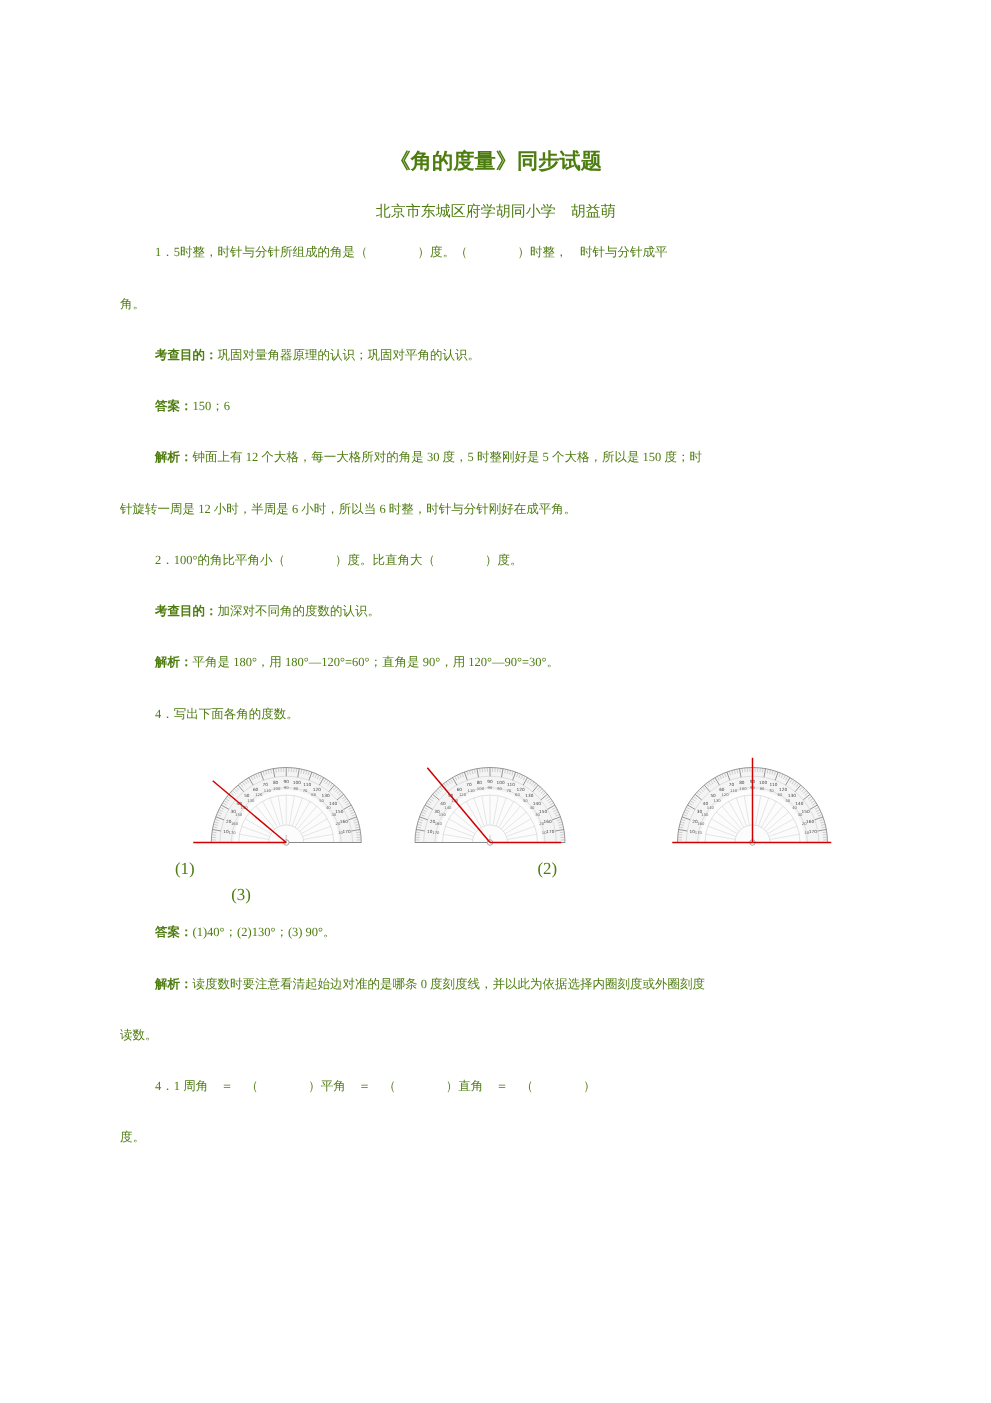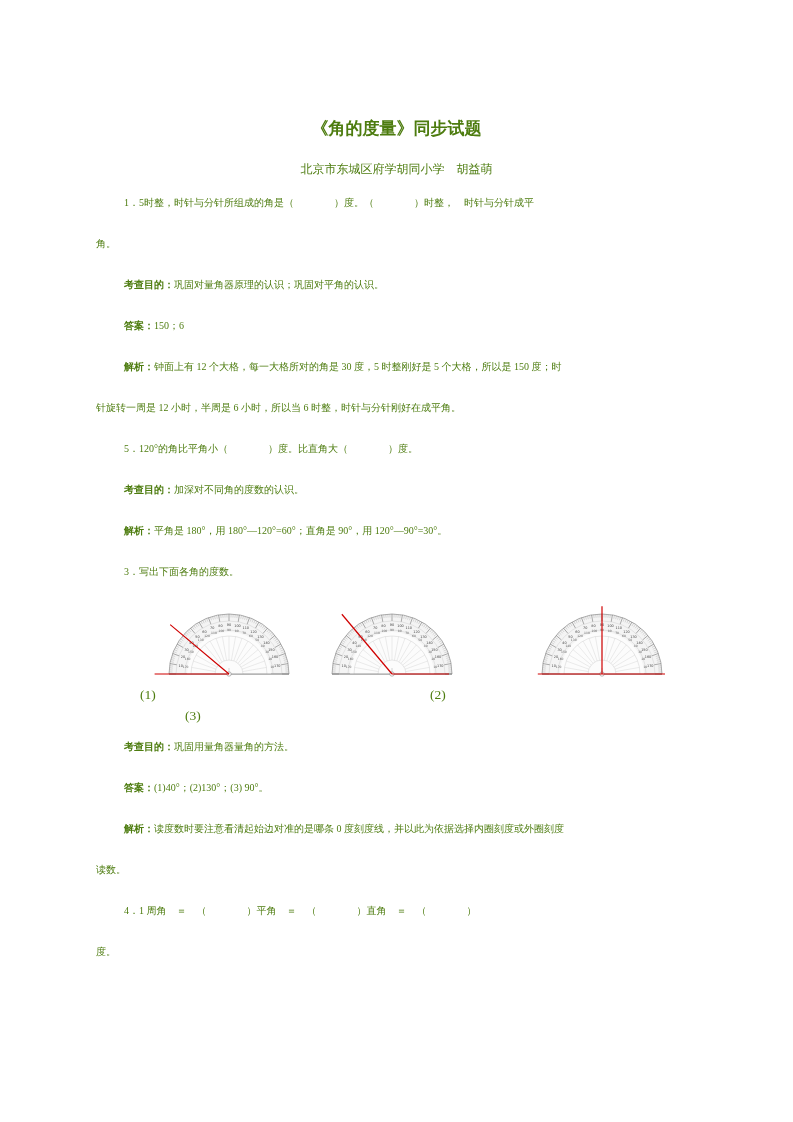--- a/index.html
+++ b/index.html
@@ -39,24 +39,24 @@
     <div class="doc-title">《角的度量》同步试题</div>
     <div class="byline">北京市东城区府学胡同小学　胡益萌</div>
 
     <div id="lines-a">
         <div class="line indent">1．5时整，时针与分针所组成的角是（　　　　）度。（　　　　）时整，　时针与分针成平</div>
         <div class="line">角。</div>
         <div class="line indent"><b>考查目的：</b>巩固对量角器原理的认识；巩固对平角的认识。</div>
         <div class="line indent"><b>答案：</b>150；6</div>
         <div class="line indent"><b>解析：</b>钟面上有 12 个大格，每一大格所对的角是 30 度，5 时整刚好是 5 个大格，所以是 150 度；时</div>
         <div class="line">针旋转一周是 12 小时，半周是 6 小时，所以当 6 时整，时针与分针刚好在成平角。</div>
-        <div class="line indent">5．120°的角比平角小（　　　　）度。比直角大（　　　　）度。</div>
+        <div class="line indent">2．100°的角比平角小（　　　　）度。比直角大（　　　　）度。</div>
         <div class="line indent"><b>考查目的：</b>加深对不同角的度数的认识。</div>
         <div class="line indent"><b>解析：</b>平角是 180°，用 180°—120°=60°；直角是 90°，用 120°—90°=30°。</div>
-        <div class="line indent">3．写出下面各角的度数。</div>
+        <div class="line indent">4．写出下面各角的度数。</div>
       </div>
 
     <div class="figure">
       <svg class="protractor" width="160" height="95">
           <path d="M18 82 A60 60 0 0 1 138 82 Z" fill="#f4f4f4" stroke="#999" stroke-width="0.8"></path>
           <path d="M36 82 A42 42 0 0 1 120 82 Z" fill="#fcfcfc" stroke="none"></path>
           <path d="M25 82 A53 53 0 0 1 131 82" fill="none" stroke="#c4c4c4" stroke-width="0.4"></path>
           <path d="M34 82 A44 44 0 0 1 122 82" fill="none" stroke="#c4c4c4" stroke-width="0.4"></path>
           <path d="M40 82 A38 38 0 0 1 116 82" fill="none" stroke="#c4c4c4" stroke-width="0.4"></path>
           <path d="M64 82 A14 14 0 0 1 92 82" fill="none" stroke="#c4c4c4" stroke-width="0.4"></path>
@@ -529,21 +529,20 @@
 
     <div class="labels-row">
       <span class="label-1">(1)</span>
       <span class="label-2">(2)</span>
     </div>
     <div class="labels-row">
       <span class="label-3">(3)</span>
     </div>
 
     <div id="lines-b">
-        <div class="line indent"><b>考查目的：</b>巩固用量角器量角的方法。</div>
         <div class="line indent"><b>答案：</b>(1)40°；(2)130°；(3) 90°。</div>
         <div class="line indent"><b>解析：</b>读度数时要注意看清起始边对准的是哪条 0 度刻度线，并以此为依据选择内圈刻度或外圈刻度</div>
         <div class="line">读数。</div>
         <div class="line indent">4．1 周角　＝　（　　　　）平角　＝　（　　　　）直角　＝　（　　　　）</div>
         <div class="line">度。</div>
       </div>
 
   </div>
 </div>
 

